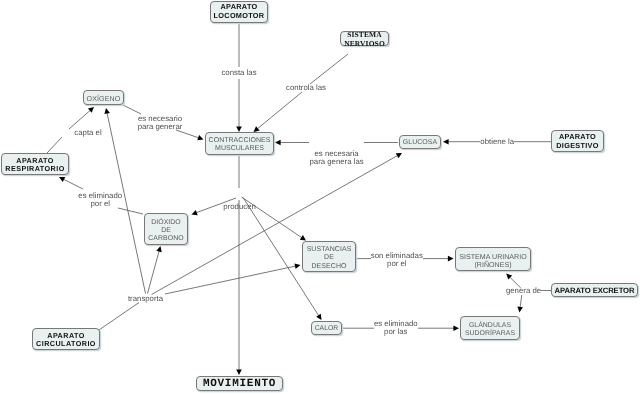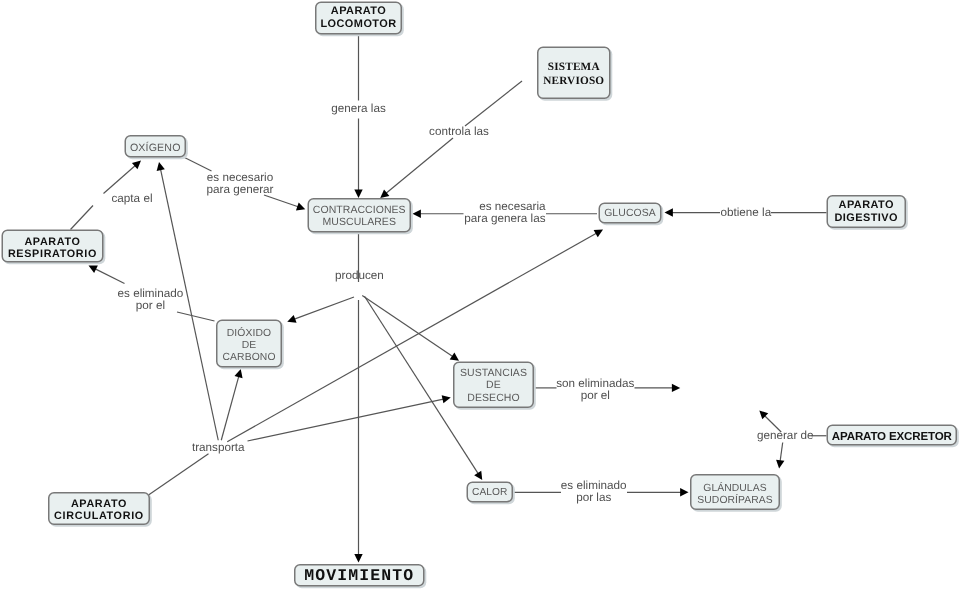--- a/index.html
+++ b/index.html
@@ -136,21 +136,21 @@
         <path d="M459,328.2L453.4,331L453.4,325.4Z" fill="#000000"></path>
       </g>
       <g>
         <path d="M239,200L239,369.96" fill="none" stroke="#555555" stroke-width="0.8"></path>
         <path d="M239,375L236.2,369.4L241.8,369.4Z" fill="#000000"></path>
       </g>
     </svg>
 <div class="node s-bold-sans" style="left: 210px; top: 1px; width: 58px; height: 22px; font-size: 7.3px; letter-spacing: 0.3px; line-height: 8.8px; background: rgb(233, 240, 240); border-color: rgb(120, 120, 120); box-shadow: rgb(207, 214, 217) 1.2px 1.2px 0px 0px;">
       <span class="txt">APARATO<br>LOCOMOTOR</span>
     </div>
-    <div class="node s-bold-serif" style="left: 340px; top: 31px; width: 49px; height: 35px; font-size: 7.5px; letter-spacing: 0.12px; line-height: 8.4px; background: rgb(233, 240, 240); border-color: rgb(120, 120, 120); box-shadow: rgb(207, 214, 217) 1.2px 1.2px 0px 0px; margin-left: 18px;">
+    <div class="node s-bold-serif" style="left: 340px; top: 31px; width: 49px; height: 15px; font-size: 7.5px; letter-spacing: 0.12px; line-height: 8.4px; background: rgb(233, 240, 240); border-color: rgb(120, 120, 120); box-shadow: rgb(207, 214, 217) 1.2px 1.2px 0px 0px;">
       <span class="txt" style="transform: translateY(0.8px);">SISTEMA<br>NERVIOSO</span>
     </div>
     <div class="node s-light" style="left: 83px; top: 90px; width: 41px; height: 15px; font-size: 7.1px; letter-spacing: 0.1px; line-height: 8px; background: rgb(233, 240, 240); border-color: rgb(120, 120, 120); box-shadow: rgb(207, 214, 217) 1.2px 1.2px 0px 0px;">
       <span class="txt" style="transform: translateY(0.6px);">OXÍGENO</span>
     </div>
     <div class="node s-bold-sans" style="left: 1px; top: 153px; width: 68px; height: 22px; font-size: 7.2px; letter-spacing: 0.45px; line-height: 8.5px; background: rgb(233, 240, 240); border-color: rgb(120, 120, 120); box-shadow: rgb(207, 214, 217) 1.2px 1.2px 0px 0px;">
       <span class="txt" style="transform: translateY(1.1px);">APARATO<br>RESPIRATORIO</span>
     </div>
     <div class="node s-light" style="left: 205px; top: 132px; width: 69px; height: 23px; font-size: 7px; letter-spacing: 0.03px; line-height: 8px; background: rgb(233, 240, 240); border-color: rgb(120, 120, 120); box-shadow: rgb(207, 214, 217) 1.2px 1.2px 0px 0px;">
       <span class="txt" style="transform: translateY(1.3px);">CONTRACCIONES<br>MUSCULARES</span>
@@ -160,40 +160,43 @@
     </div>
     <div class="node s-bold-sans" style="left: 551px; top: 130px; width: 53px; height: 22px; font-size: 7.3px; letter-spacing: 0.3px; line-height: 8.8px; background: rgb(233, 240, 240); border-color: rgb(120, 120, 120); box-shadow: rgb(207, 214, 217) 1.2px 1.2px 0px 0px;">
       <span class="txt" style="transform: translateY(0.5px);">APARATO<br>DIGESTIVO</span>
     </div>
     <div class="node s-light" style="left: 144px; top: 213px; width: 44px; height: 32px; font-size: 6.9px; letter-spacing: 0.08px; line-height: 8.3px; background: rgb(233, 240, 240); border-color: rgb(120, 120, 120); box-shadow: rgb(207, 214, 217) 1.2px 1.2px 0px 0px;">
       <span class="txt" style="transform: translateY(2.2px);">DIÓXIDO<br>DE<br>CARBONO</span>
     </div>
     <div class="node s-light" style="left: 302px; top: 241px; width: 54px; height: 31px; font-size: 7px; letter-spacing: 0.05px; line-height: 8.2px; background: rgb(233, 240, 240); border-color: rgb(120, 120, 120); box-shadow: rgb(207, 214, 217) 1.2px 1.2px 0px 0px;">
       <span class="txt" style="transform: translateY(1.6px);">SUSTANCIAS<br>DE<br>DESECHO</span>
     </div>
+    <div class="node s-light" style="left: 455px; top: 247px; width: 76px; height: 24px; font-size: 7.1px; letter-spacing: 0px; line-height: 8.4px; background: rgb(233, 240, 240); border-color: rgb(120, 120, 120); box-shadow: rgb(207, 214, 217) 1.2px 1.2px 0px 0px;">
+      <span class="txt" style="transform: translateY(1.5px);">SISTEMA URINARIO<br>(RIÑONES)</span>
+    </div>
     <div class="node s-bold-sans" style="left: 551px; top: 283px; width: 87px; height: 14px; font-size: 7.7px; letter-spacing: -0.1px; line-height: 9px; background: rgb(233, 240, 240); border-color: rgb(120, 120, 120); box-shadow: rgb(207, 214, 217) 1.2px 1.2px 0px 0px;">
       <span class="txt" style="transform: translateY(0.2px);">APARATO EXCRETOR</span>
     </div>
     <div class="node s-light" style="left: 311px; top: 321px; width: 31px; height: 14px; font-size: 6.8px; letter-spacing: 0.05px; line-height: 8px; background: rgb(233, 240, 240); border-color: rgb(120, 120, 120); box-shadow: rgb(207, 214, 217) 1.2px 1.2px 0px 0px;">
       <span class="txt" style="transform: translateY(0.8px);">CALOR</span>
     </div>
     <div class="node s-light" style="left: 460px; top: 316px; width: 60px; height: 24px; font-size: 6.9px; letter-spacing: 0.05px; line-height: 8.2px; background: rgb(233, 240, 240); border-color: rgb(120, 120, 120); box-shadow: rgb(207, 214, 217) 1.2px 1.2px 0px 0px;">
       <span class="txt" style="transform: translateY(2.2px);">GLÁNDULAS<br>SUDORÍPARAS</span>
     </div>
     <div class="node s-bold-sans" style="left: 32px; top: 328px; width: 68px; height: 22px; font-size: 7.2px; letter-spacing: 0.45px; line-height: 8.5px; background: rgb(233, 240, 240); border-color: rgb(120, 120, 120); box-shadow: rgb(207, 214, 217) 1.2px 1.2px 0px 0px;">
       <span class="txt" style="transform: translateY(1.1px);">APARATO<br>CIRCULATORIO</span>
     </div>
     <div class="node s-bold-mono" style="left: 196px; top: 376px; width: 87px; height: 15px; font-size: 11px; letter-spacing: 0.72px; line-height: 12px; background: rgb(233, 240, 240); border-color: rgb(120, 120, 120); box-shadow: rgb(207, 214, 217) 1.2px 1.2px 0px 0px;">
       <span class="txt" style="transform: translateY(0.4px);">MOVIMIENTO</span>
     </div>
-    <div class="elabel" style="left: 239px; top: 72.5px; color: rgb(79, 79, 79);">genera las</div>
+    <div class="elabel" style="left: 239px; top: 72.5px; color: rgb(79, 79, 79);">consta las</div>
     <div class="elabel" style="left: 306px; top: 88px; color: rgb(79, 79, 79);">controla las</div>
     <div class="elabel" style="left: 50px; top: 133px; color: rgb(79, 79, 79); margin-left: 38px;">capta el</div>
     <div class="elabel" style="left: 160px; top: 122.5px; color: rgb(79, 79, 79);">es necesario<br>para generar</div>
-    <div class="elabel" style="left: 336.6px; top: 142px; color: rgb(79, 79, 79); text-align: right;">es necesaria<br>para genera las</div>
+    <div class="elabel" style="left: 336.6px; top: 158px; color: rgb(79, 79, 79);">es necesaria<br>para genera las</div>
     <div class="elabel" style="left: 497.25px; top: 142px; color: rgb(79, 79, 79);">obtiene la</div>
     <div class="elabel" style="left: 100.25px; top: 199.5px; color: rgb(79, 79, 79);">es eliminado<br>por el</div>
-    <div class="elabel" style="left: 239.6px; top: 184px; color: rgb(79, 79, 79);">producen</div>
+    <div class="elabel" style="left: 239.6px; top: 207px; color: rgb(79, 79, 79);">producen</div>
     <div class="elabel" style="left: 396.85px; top: 260px; color: rgb(79, 79, 79);">son eliminadas<br>por el</div>
-    <div class="elabel" style="left: 523.5px; top: 291px; color: rgb(79, 79, 79);">generar de</div>
+    <div class="elabel" style="left: 523.5px; top: 291px; color: rgb(79, 79, 79);">genera de</div>
     <div class="elabel" style="left: 145.5px; top: 298.5px; color: rgb(79, 79, 79);">transporta</div>
     <div class="elabel" style="left: 395.8px; top: 328px; color: rgb(79, 79, 79);">es eliminado<br>por las</div>
   </div>
 
 </body></html>

